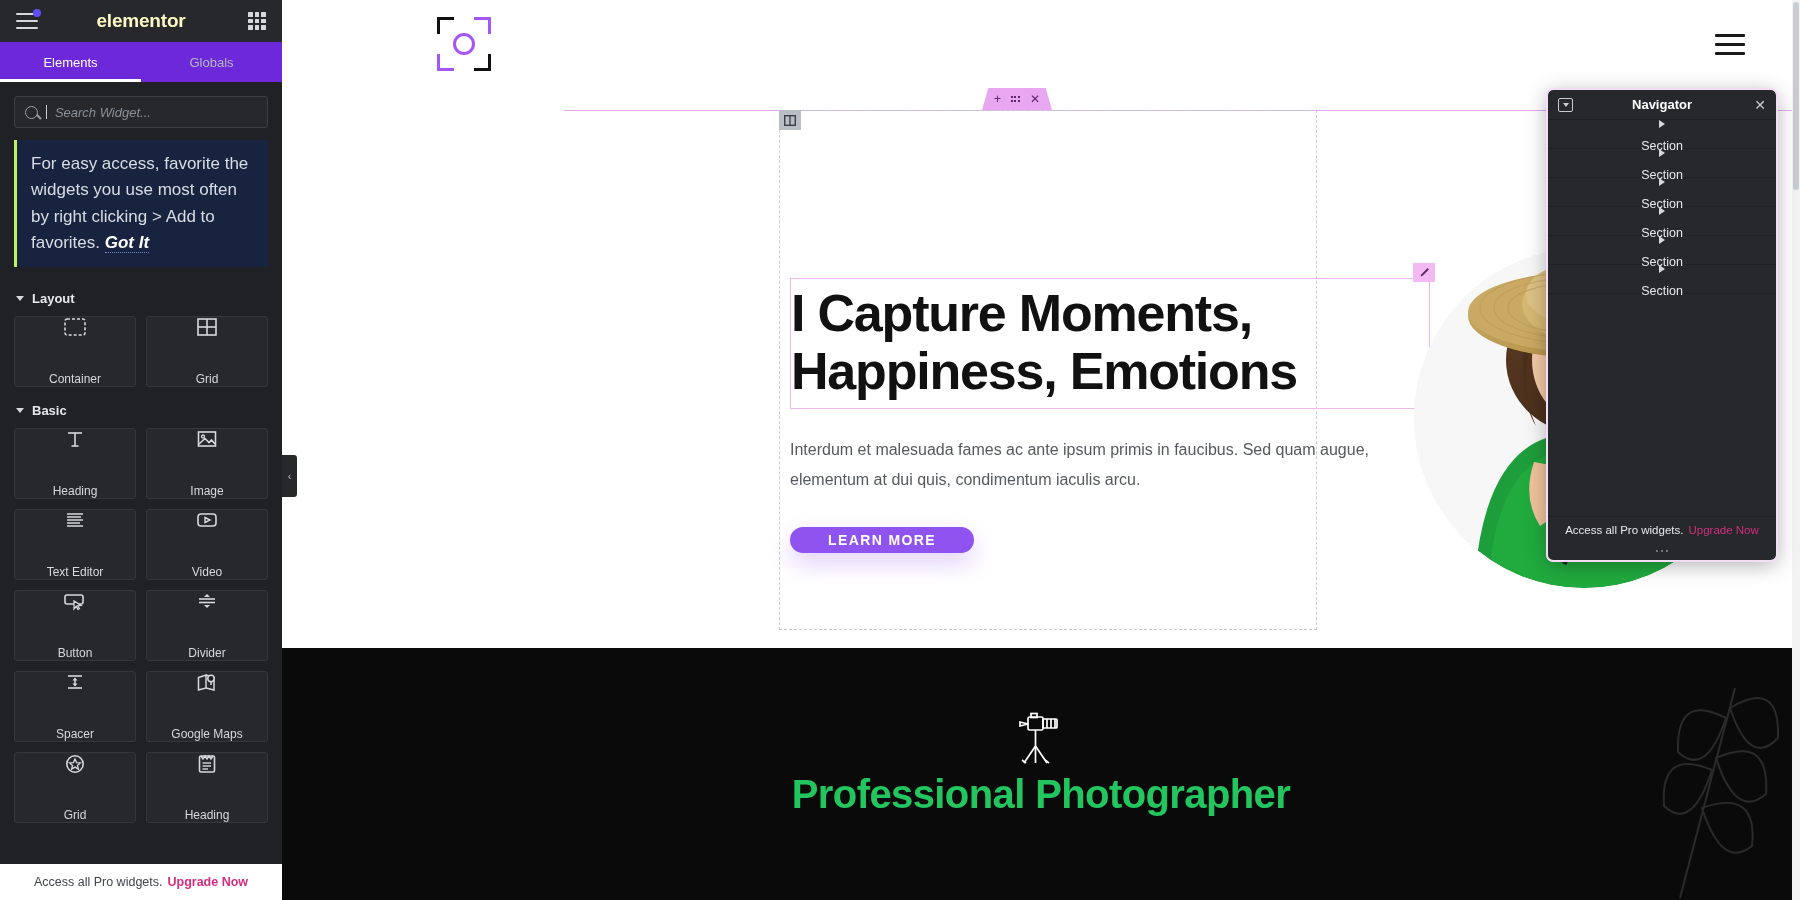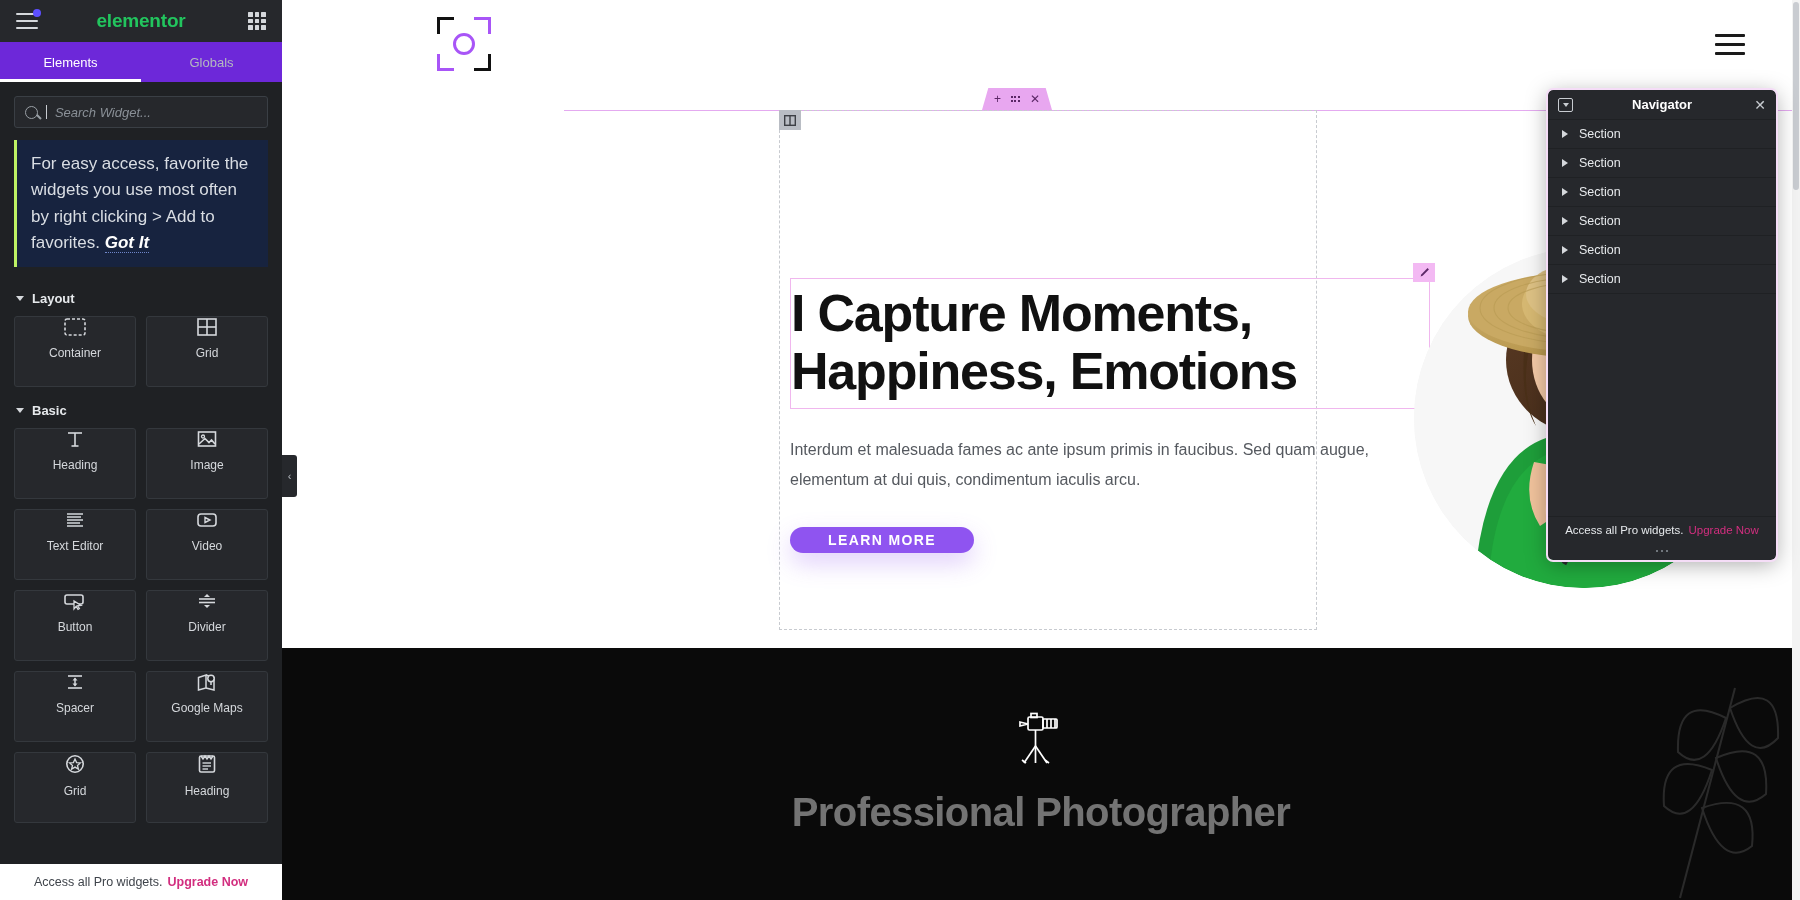--- a/index.html
+++ b/index.html
@@ -19,21 +19,21 @@
   }
   .panel-header {
     height:42px; background:#26282c; display:flex; align-items:center;
     justify-content:space-between; padding:0 16px; position:relative;
   }
   .hamburger { width:22px; height:16px; display:flex; flex-direction:column;
     justify-content:space-between; cursor:pointer; position:relative; }
   .hamburger i { display:block; height:2px; background:#d5d8dc; border-radius:1px; }
   .ham-dot { position:absolute; width:8px; height:8px; border-radius:50%;
     background:#5d4fff; top:-4px; right:-3px; }
-  .brand { font-size:19px; font-weight:bold; color:#22c55e; letter-spacing:-.2px;
+  .brand { font-size:19px; font-weight:bold; color:#fef9c3; letter-spacing:-.2px;
     position:absolute; left:50%; transform:translateX(-50%); }
   .apps-grid { width:18px; height:18px; display:grid; grid-template-columns:repeat(3,1fr);
     grid-template-rows:repeat(3,1fr); gap:2px; cursor:pointer; }
   .apps-grid s { background:#d5d8dc; display:block; border-radius:.5px; }
 
   .tabs { height:40px; background:#6d28d9; display:flex; position:relative; }
   .tab { flex:1; display:flex; align-items:center; justify-content:center;
     font-size:13px; color:#b4b9bf; cursor:pointer; position:relative; }
   .tab.active { color:#fff; }
   .tab.active::after { content:""; position:absolute; left:0; right:0; bottom:0;
@@ -58,21 +58,21 @@
   .notice b { font-style:italic; font-weight:bold; color:#fff;
     border-bottom:1px dotted #6f86c9; cursor:pointer; }
 
   .cat { margin-top:6px; }
   .cat-title { display:flex; align-items:center; gap:8px; color:#e6e9ec;
     font-size:13px; font-weight:bold; padding:10px 2px; cursor:pointer; }
   .tri { width:0; height:0; border-left:4.5px solid transparent;
     border-right:4.5px solid transparent; border-top:5.5px solid #d5d8dc; }
   .wgrid { display:grid; grid-template-columns:1fr 1fr; gap:10px; }
   .wcard { height:71px; border:1px solid #34383d; border-radius:3px; background:#26282c;
-    display:flex; flex-direction:column; align-items:center; justify-content:flex-start;
+    display:flex; flex-direction:column; align-items:center; justify-content:space-between;
     gap:9px; cursor:pointer; }
   .wcard svg { display:block; }
   .wlabel { font-size:12px; color:#d5d8dc; }
 
   .panel-foot { height:36px; background:#fff; display:flex; align-items:center;
     justify-content:center; font-size:12.5px; color:#3f444b; gap:5px; z-index:5; }
   .panel-foot a { color:#d22e7f; text-decoration:none; font-weight:bold; cursor:pointer; }
 
   .collapse-tab { position:absolute; left:282px; top:455px; width:15px; height:42px;
     background:#26282c; border-radius:0 3px 3px 0; display:flex; align-items:center;
@@ -128,21 +128,21 @@
 
   .photo { position:absolute; left:1132px; top:160px; width:340px; height:340px;
     border-radius:50%; background:radial-gradient(circle at 50% 40%,#fafafa,#f2f2f2);
     overflow:hidden; }
   .photo svg { position:absolute; left:0; top:0; }
 
   .dark-sec { position:absolute; left:0; right:0; top:648px; bottom:0; background:#0a0a0a;
     overflow:hidden; }
   .dark-inner { position:absolute; left:0; right:0; top:62px; text-align:center; }
   .tripod { display:inline-block; }
-  .dark-title { margin-top:18px; font-size:40px; font-weight:bold; color:#737373;
+  .dark-title { font-size:40px; font-weight:bold; color:#22c55e;
     letter-spacing:-.6px; }
   .leaves { position:absolute; right:-30px; top:0px; opacity:.13; }
 
   
   .vscroll { position:absolute; right:0; top:0; width:8px; height:900px;
     background:#f3f3f3; z-index:18; }
   .vscroll s { position:absolute; left:1px; top:2px; width:6px; height:188px;
     background:#c9ccd1; border-radius:3px; display:block; }
 
   
@@ -154,21 +154,21 @@
   .nav-dockbtn { width:15px; height:14px; border:1.5px solid #c8ccd1; border-radius:2px;
     display:flex; align-items:center; justify-content:center; cursor:pointer; }
   .nav-dockbtn s { width:0; height:0; border-left:3px solid transparent;
     border-right:3px solid transparent; border-top:4px solid #c8ccd1; display:block; }
   .nav-title { position:absolute; left:0; right:0; text-align:center; font-size:13px;
     font-weight:bold; color:#fff; pointer-events:none; }
   .nav-x { margin-left:auto; color:#c8ccd1; font-size:14px; cursor:pointer; line-height:1;
     z-index:2; }
   .nav-list { flex:1; overflow:hidden; }
   .nav-row { height:29px; display:flex; align-items:center; gap:11px; padding:0 14px;
-    border-bottom:1px solid #1f2124; cursor:pointer; }
+    border-bottom:1px solid #1f2124; cursor:pointer;flex-direction:column; }
   .nav-arrow { width:0; height:0; border-top:4px solid transparent;
     border-bottom:4px solid transparent; border-left:6px solid #d5d8dc; }
   .nav-label { font-size:12.5px; color:#e6e9ec; }
   .nav-foot { height:26px; display:flex; align-items:center; justify-content:center;
     gap:5px; font-size:11.5px; color:#e6e9ec; border-top:1px solid #1f2124; }
   .nav-foot a { color:#d22e7f; text-decoration:none; cursor:pointer; }
   .nav-resize { height:18px; display:flex; align-items:center; justify-content:center;
     gap:2.5px; cursor:ns-resize; }
   .nav-resize s { width:2.5px; height:2.5px; border-radius:50%; background:#8a9097;
     display:block; }

